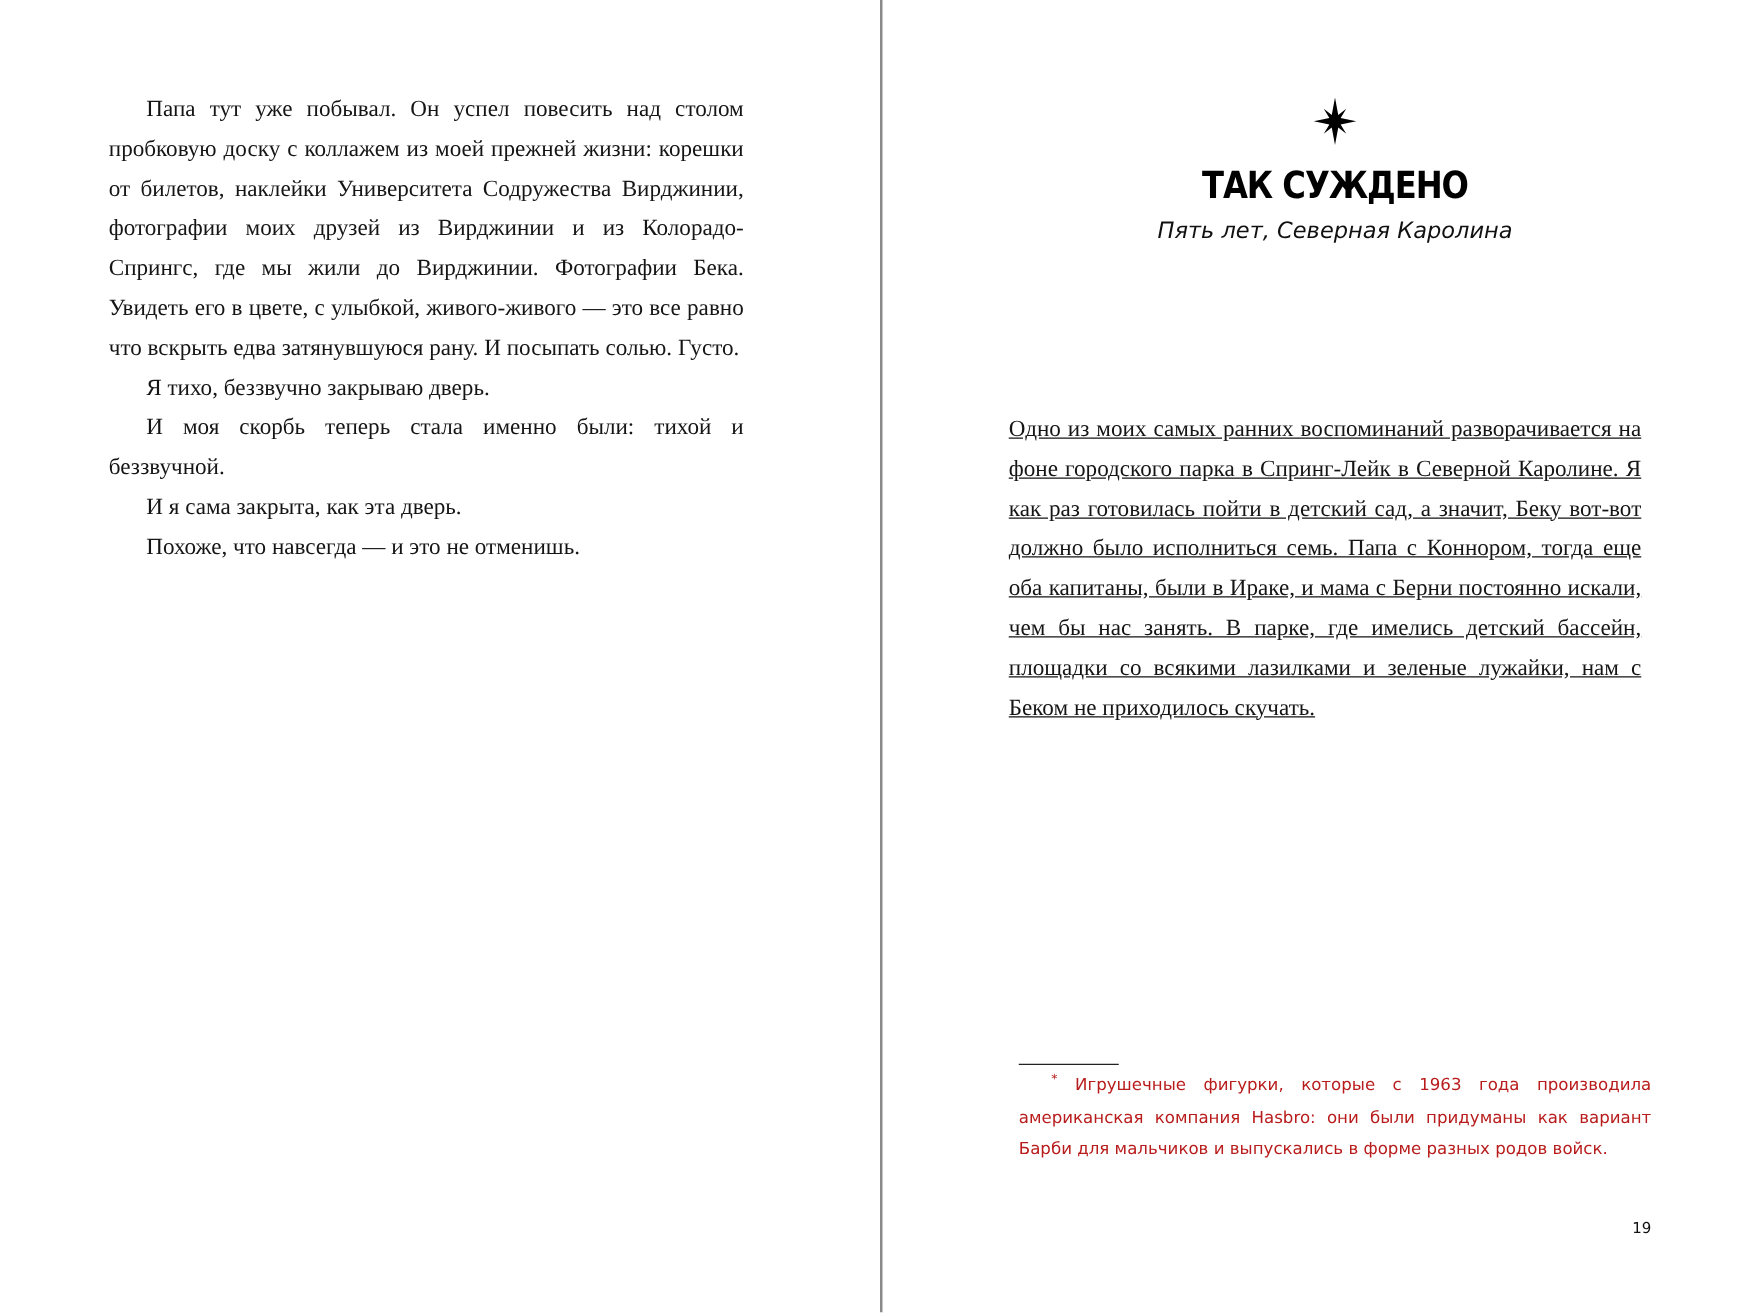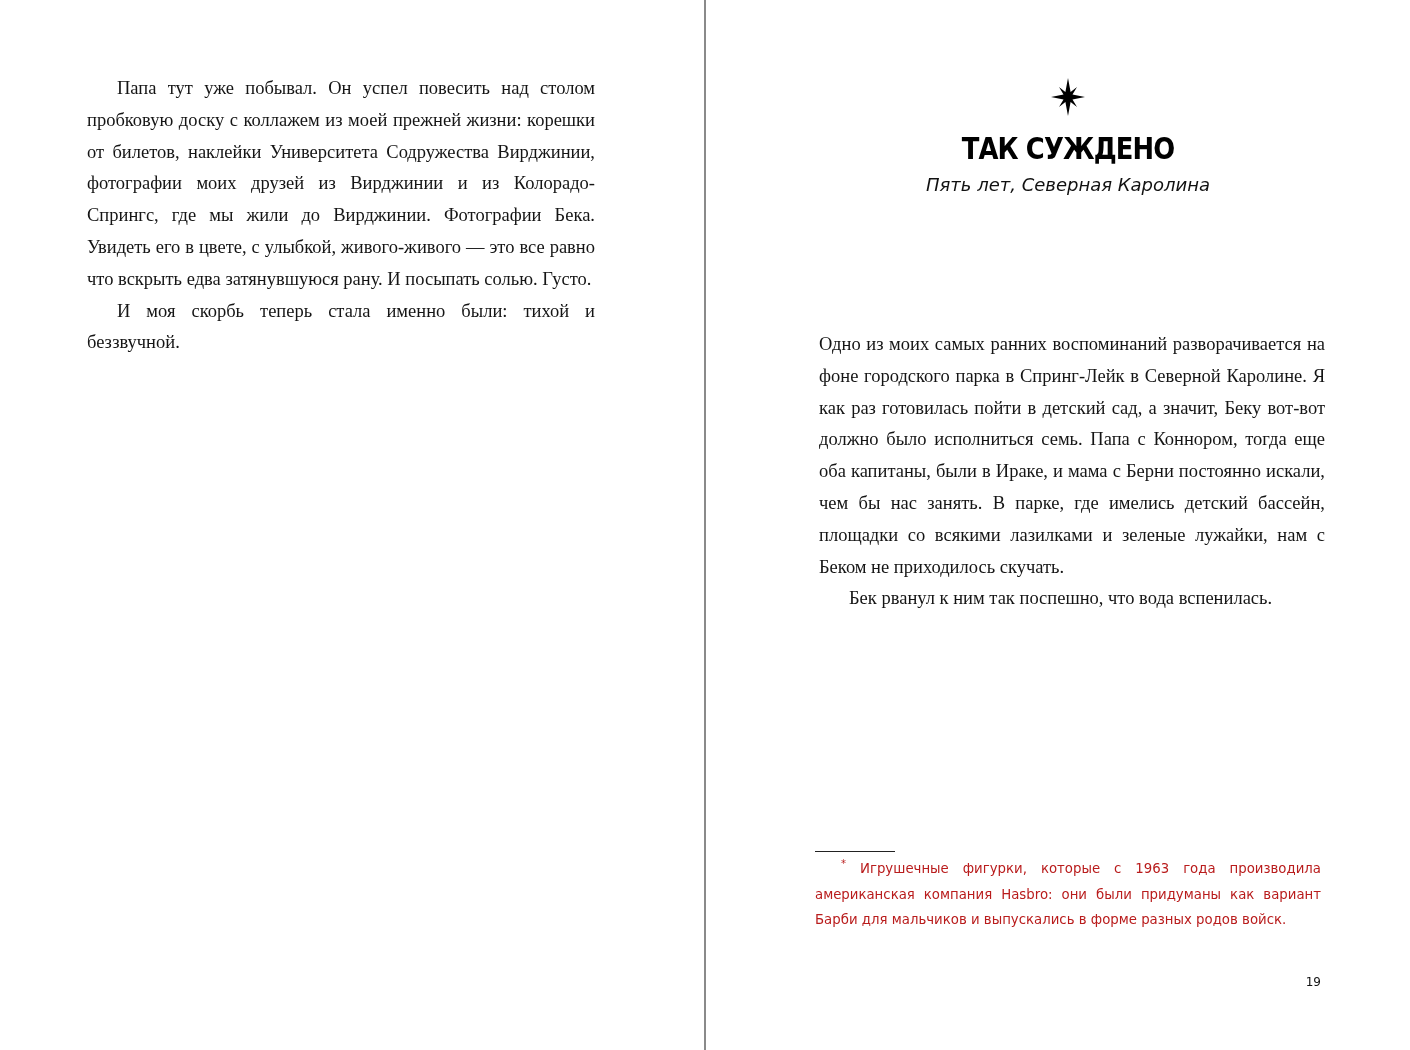--- a/index.html
+++ b/index.html
@@ -42,23 +42,24 @@
       margin: 0;
       text-indent: 30px;
     }
     .body-text p.noindent { text-indent: 0; }
     .left-text {
       left: 87px;
       top: 73px;
       width: 508px;
     }
     .right-text {
-      left: 112px;
+      left: 100px;
       top: 329px;
       width: 506px;
+      text-decoration: underline;
     }
     .star {
       position: absolute;
       left: 344px;
       top: 78px;
       width: 34px;
       height: 38px;
     }
     .chapter-title {
       position: absolute;
@@ -120,36 +121,38 @@
       font-size: 12px;
       color: #111;
     }
   </style>
 </head>
 <body>
 
 <div class="page page-left">
   <div class="body-text left-text">
     <p>Папа тут уже побывал. Он успел повесить над столом пробковую доску с коллажем из моей прежней жизни: корешки от билетов, наклейки Университета Содружества Вирджинии, фотографии моих друзей из Вирджинии и из Колорадо-Спрингс, где мы жили до Вирджинии. Фотографии Бека. Увидеть его в цвете, с улыбкой, живого-живого — это все равно что вскрыть едва затянувшуюся рану. И посыпать солью. Густо.</p>
+    <p>Я тихо, беззвучно закрываю дверь.</p>
     <p>И моя скорбь теперь стала именно были: тихой и беззвучной.</p>
+    <p>И я сама закрыта, как эта дверь.</p>
+    <p>Похоже, что навсегда — и это не отменишь.</p>
   </div>
 </div>
 
 <div class="spine"></div>
 
 <div class="page page-right">
   <svg class="star" viewBox="0 0 34 38">
     <polygon fill="#000" points="17,0 19.6,14 26,9 21.5,16.4 34,19 21.5,21.6 26,29 19.6,24 17,38 14.4,24 8,29 12.5,21.6 0,19 12.5,16.4 8,9 14.4,14"></polygon>
   </svg>
 
   <div class="chapter-title">ТАК СУЖДЕНО</div>
   <div class="chapter-subtitle">Пять лет, Северная Каролина</div>
 
   <div class="body-text right-text">
     <p class="noindent">Одно из моих самых ранних воспоминаний разворачивается на фоне городского парка в Спринг-Лейк в Северной Каролине. Я как раз готовилась пойти в детский сад, а значит, Беку вот-вот должно было исполниться семь. Папа с Коннором, тогда еще оба капитаны, были в Ираке, и мама с Берни постоянно искали, чем бы нас занять. В парке, где имелись детский бассейн, площадки со всякими лазилками и зеленые лужайки, нам с Беком не приходилось скучать.</p>
-    <p>Бек рванул к ним так поспешно, что вода вспенилась.</p>
   </div>
 
   <div class="footnote-rule"></div>
   <div class="footnote"><sup>*</sup> <span>Игрушечные фигурки, которые с 1963 года производила американская компания Hasbro: они были придуманы как вариант Барби для мальчиков и выпускались в форме разных родов войск.</span></div>
 
   <div class="page-number">19</div>
 </div>
 
 </body></html>

